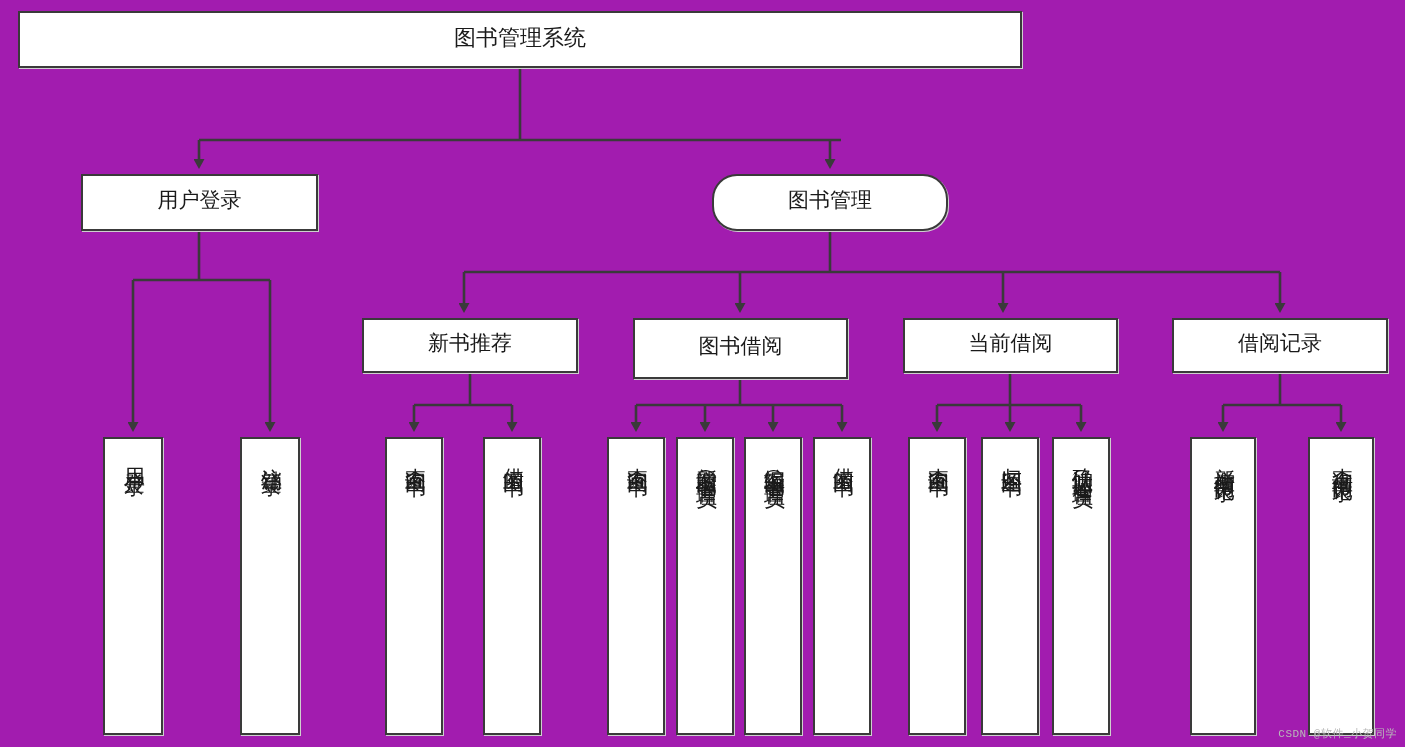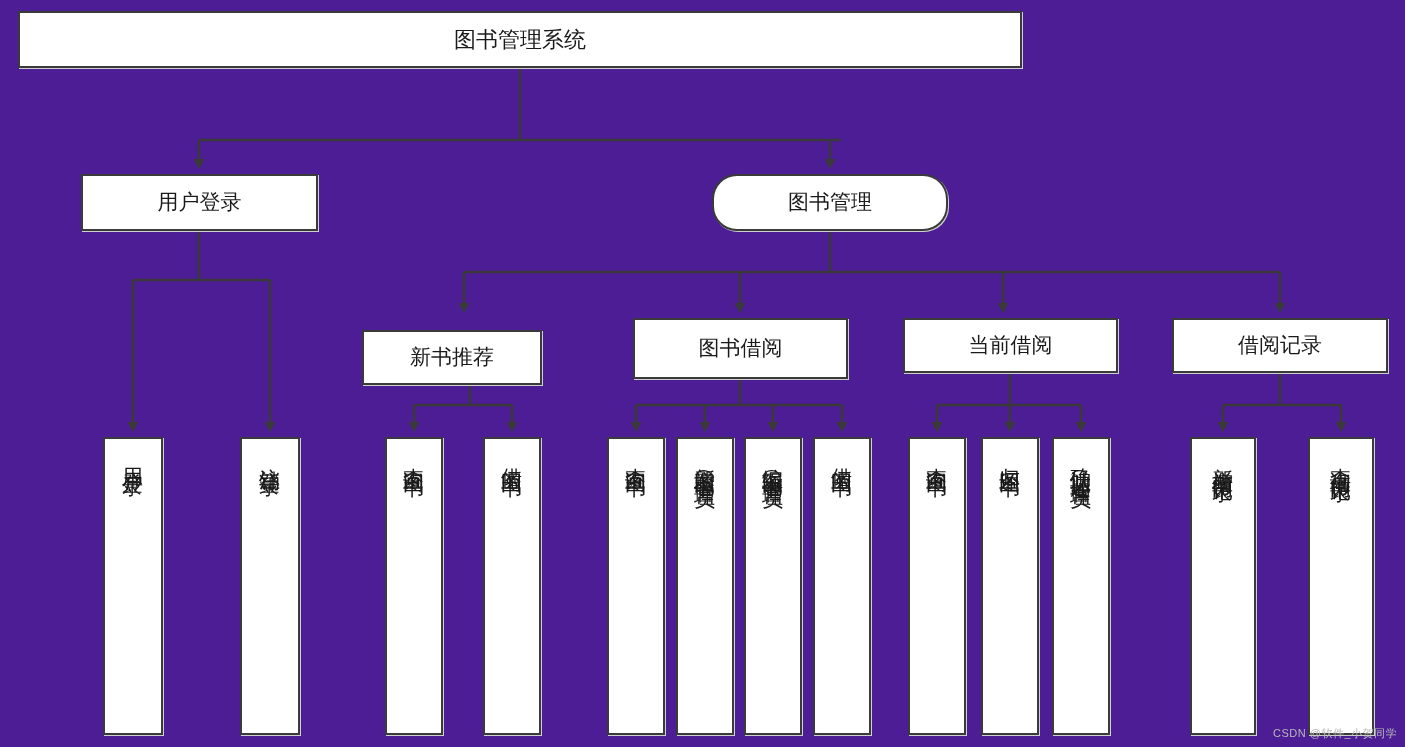--- a/index.html
+++ b/index.html
@@ -1,21 +1,21 @@
 <!DOCTYPE html>
 <html><head>
 <meta charset="utf-8">
 <style>
   html,body{margin:0;padding:0;background:#ffffff;}
   body{
     width:1405px;height:747px;
     font-family:"Liberation Sans","DejaVu Sans",sans-serif;
     overflow:hidden;
   }
-  #diagram{position:relative;width:1405px;height:747px;background:#4c1d95;}
+  #diagram{position:relative;width:1405px;height:747px;background:#a21caf;font-family:Liberation Mono, monospace;}
   svg#wires{position:absolute;left:0;top:0;width:1405px;height:747px;}
   .node{
     position:absolute;
     box-sizing:border-box;
     background:#ffffff;
     border:2px solid #3a3a3a;
     display:flex;
     align-items:center;
     justify-content:center;
     color:#1a1a1a;
@@ -109,21 +109,21 @@
     <span class="lbl">图书管理系统</span>
   </div>
 
   <div class="node horiz" style="left:81px;top:174px;width:237px;height:57px;">
     <span class="lbl">用户登录</span>
   </div>
   <div class="node horiz" style="left:712px;top:174px;width:236px;height:57px;border-radius:25px;">
     <span class="lbl">图书管理</span>
   </div>
 
-  <div class="node horiz" style="left:362px;top:318px;width:180px;height:55px;margin-top:12px;">
+  <div class="node horiz" style="left:362px;top:318px;width:216px;height:55px;">
     <span class="lbl">新书推荐</span>
   </div>
   <div class="node horiz" style="left:633px;top:318px;width:215px;height:61px;">
     <span class="lbl">图书借阅</span>
   </div>
   <div class="node horiz" style="left:903px;top:318px;width:215px;height:55px;">
     <span class="lbl">当前借阅</span>
   </div>
   <div class="node horiz" style="left:1172px;top:318px;width:216px;height:55px;">
     <span class="lbl">借阅记录</span>

